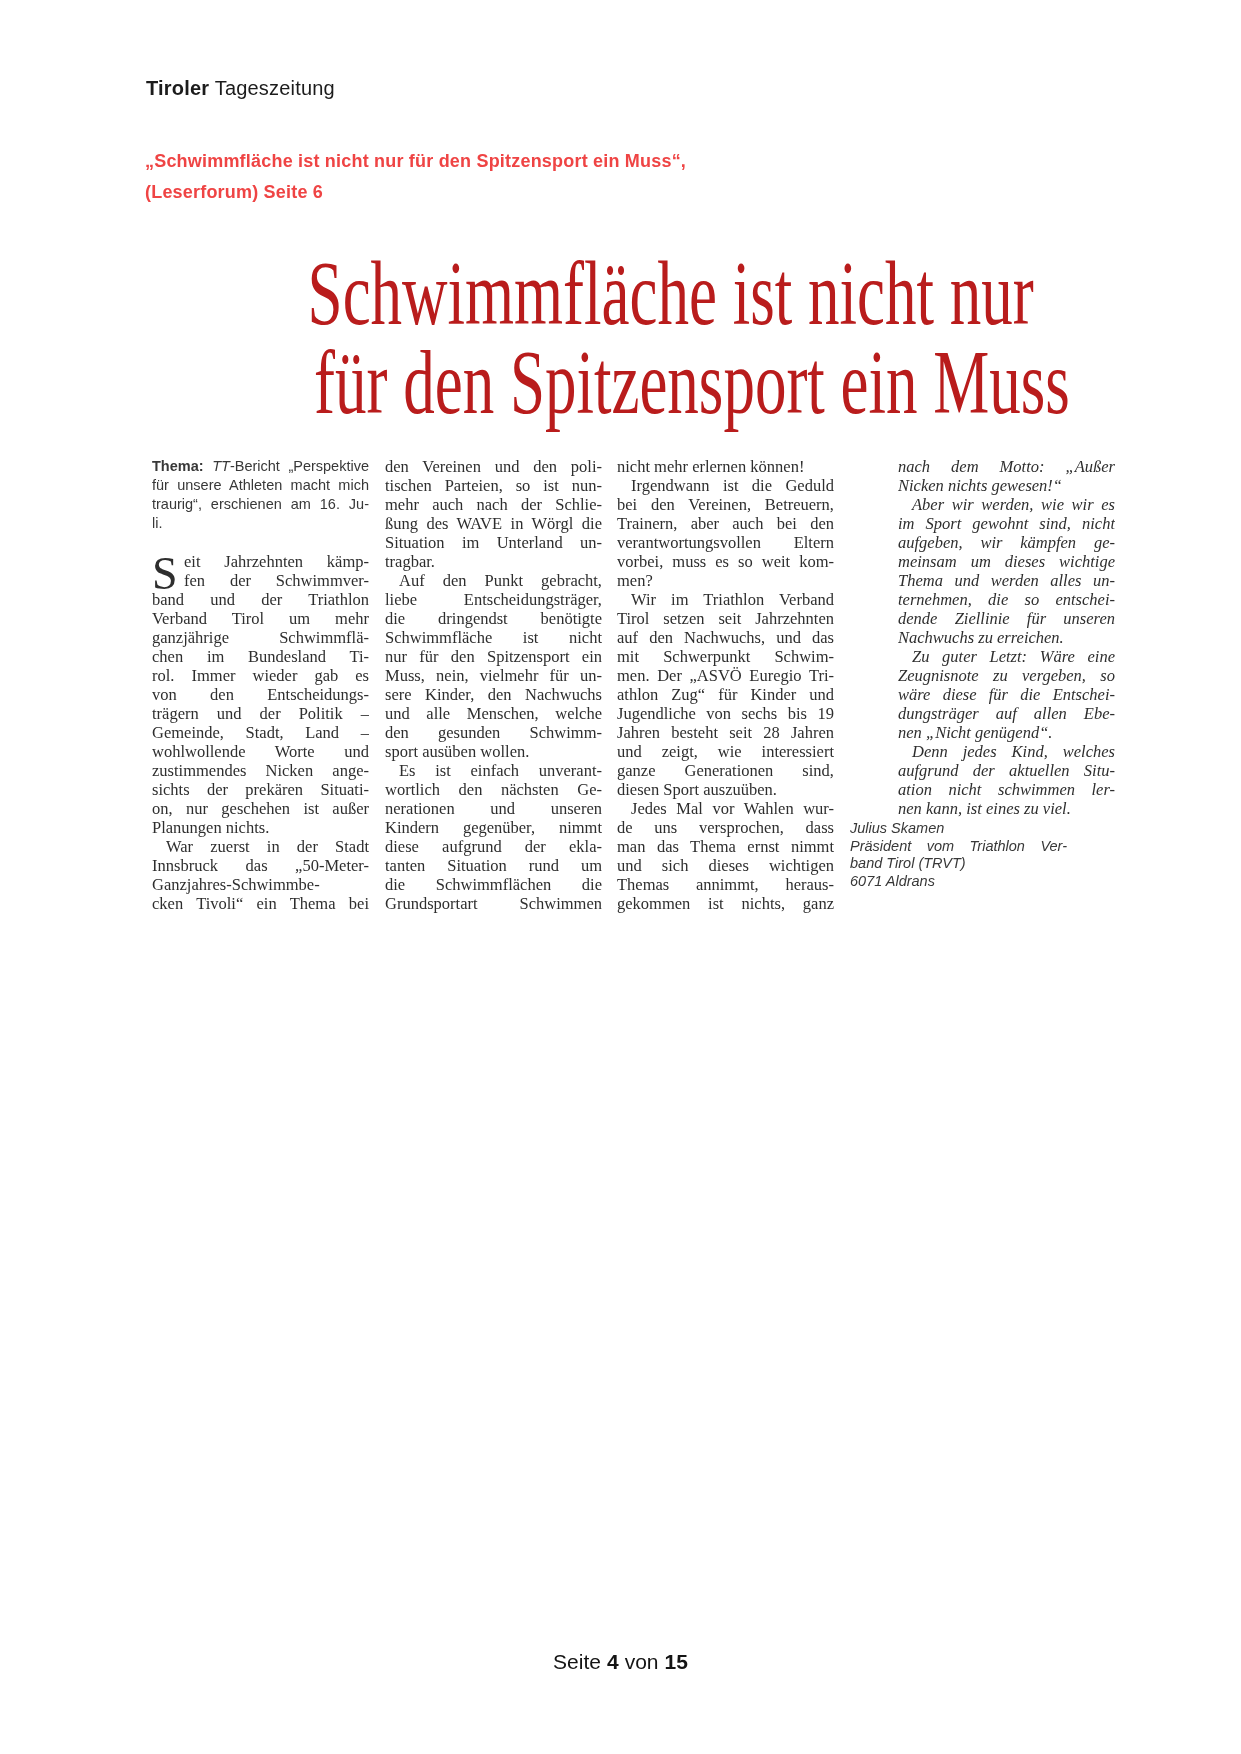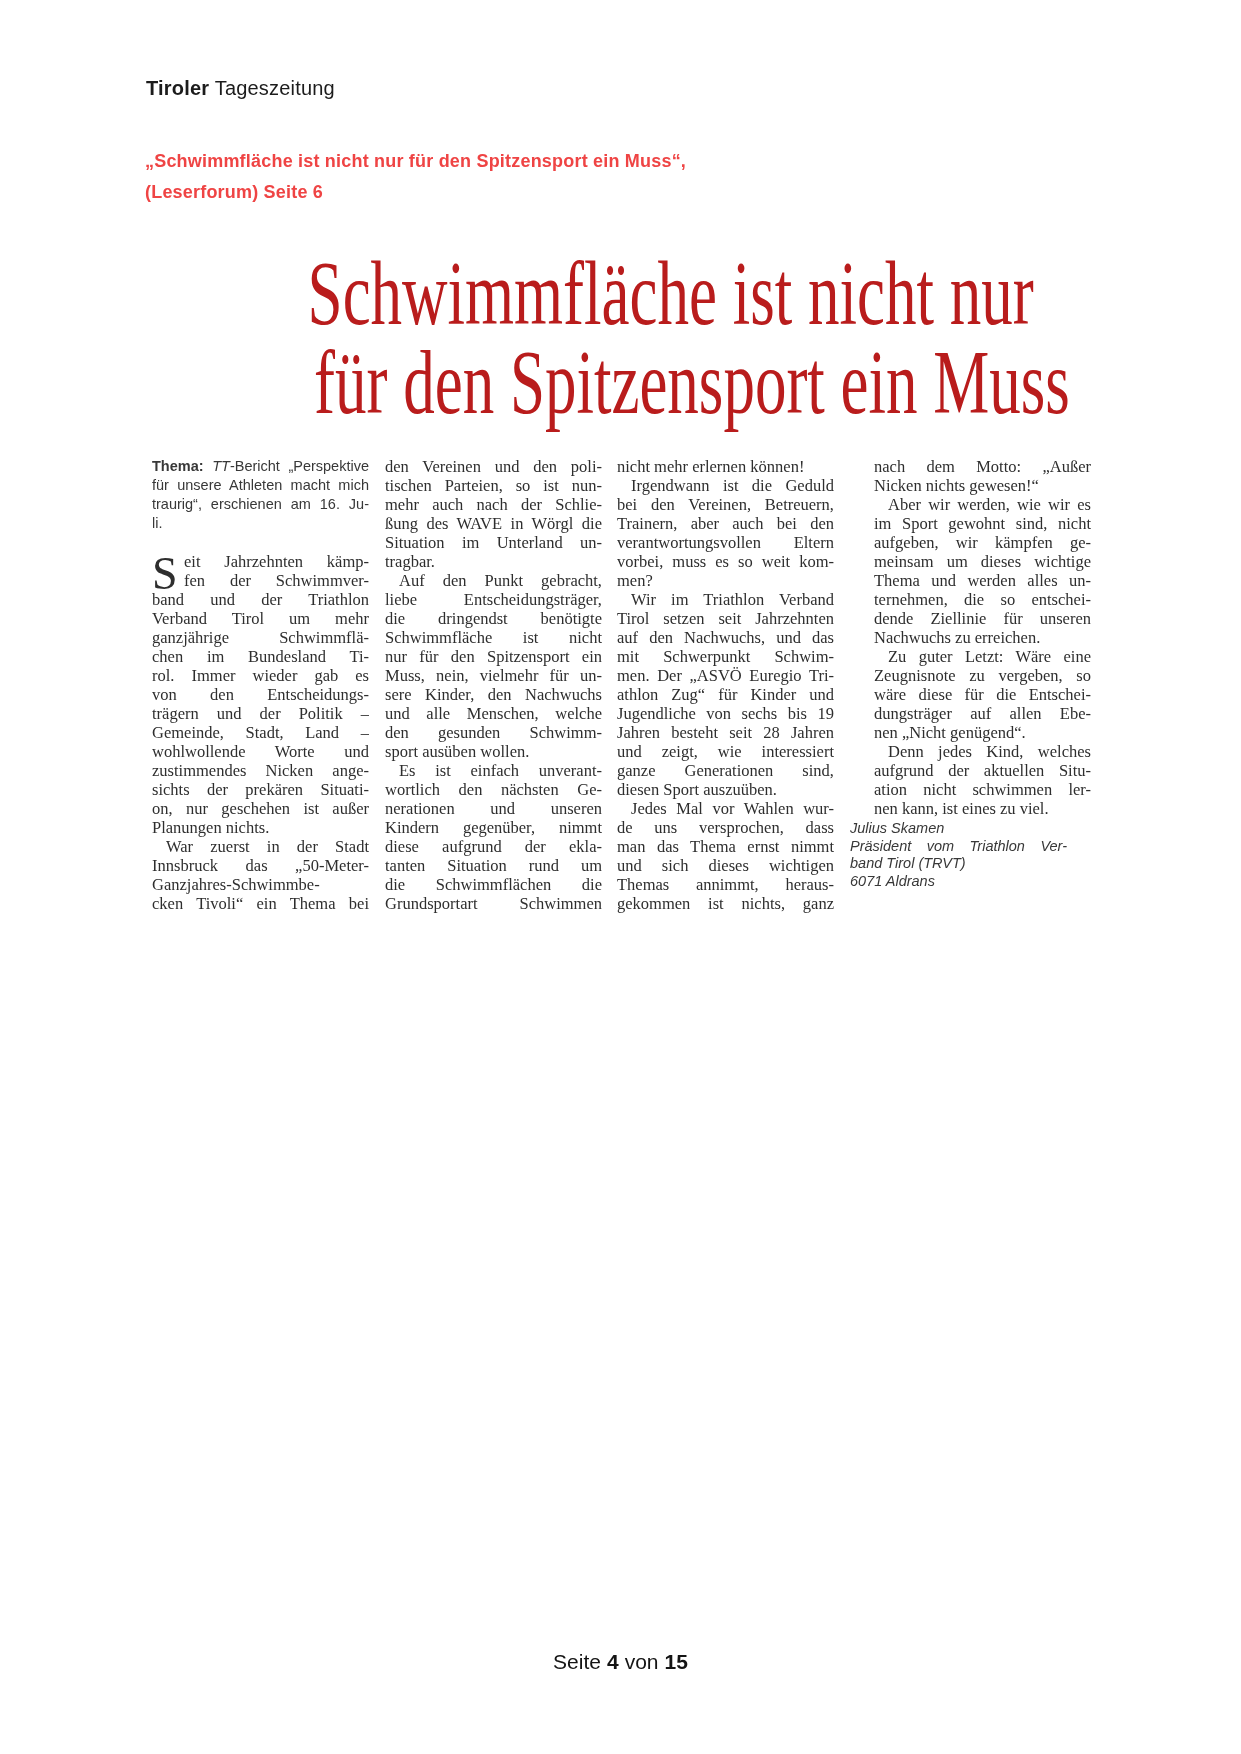--- a/index.html
+++ b/index.html
@@ -40,21 +40,21 @@
     display:inline-block;
     transform:scaleX(0.70);
     transform-origin:50% 50%;
   }
   
   .col{
     position:absolute;top:444px;width:217px;
     color:#2e2e2e;
     margin-top:13px;
   }
-  .c1{left:152px;} .c2{left:385px;} .c3{left:617px;} .c4{left:874px;}
+  .c1{left:152px;} .c2{left:385px;} .c3{left:617px;} .c4{left:898px;font-style:italic;}
   .ln{
     height:19px;line-height:19px;overflow:hidden;
     font-family:"Liberation Serif",serif;font-size:16.5px;
     text-align:left;
   }
   .ln.j{text-align:justify;text-align-last:justify;}
   .ln.in{text-indent:14px;}
   .ln.pad{padding-left:32px;}
   .ln.sans{
     font-family:"Liberation Sans",sans-serif;

